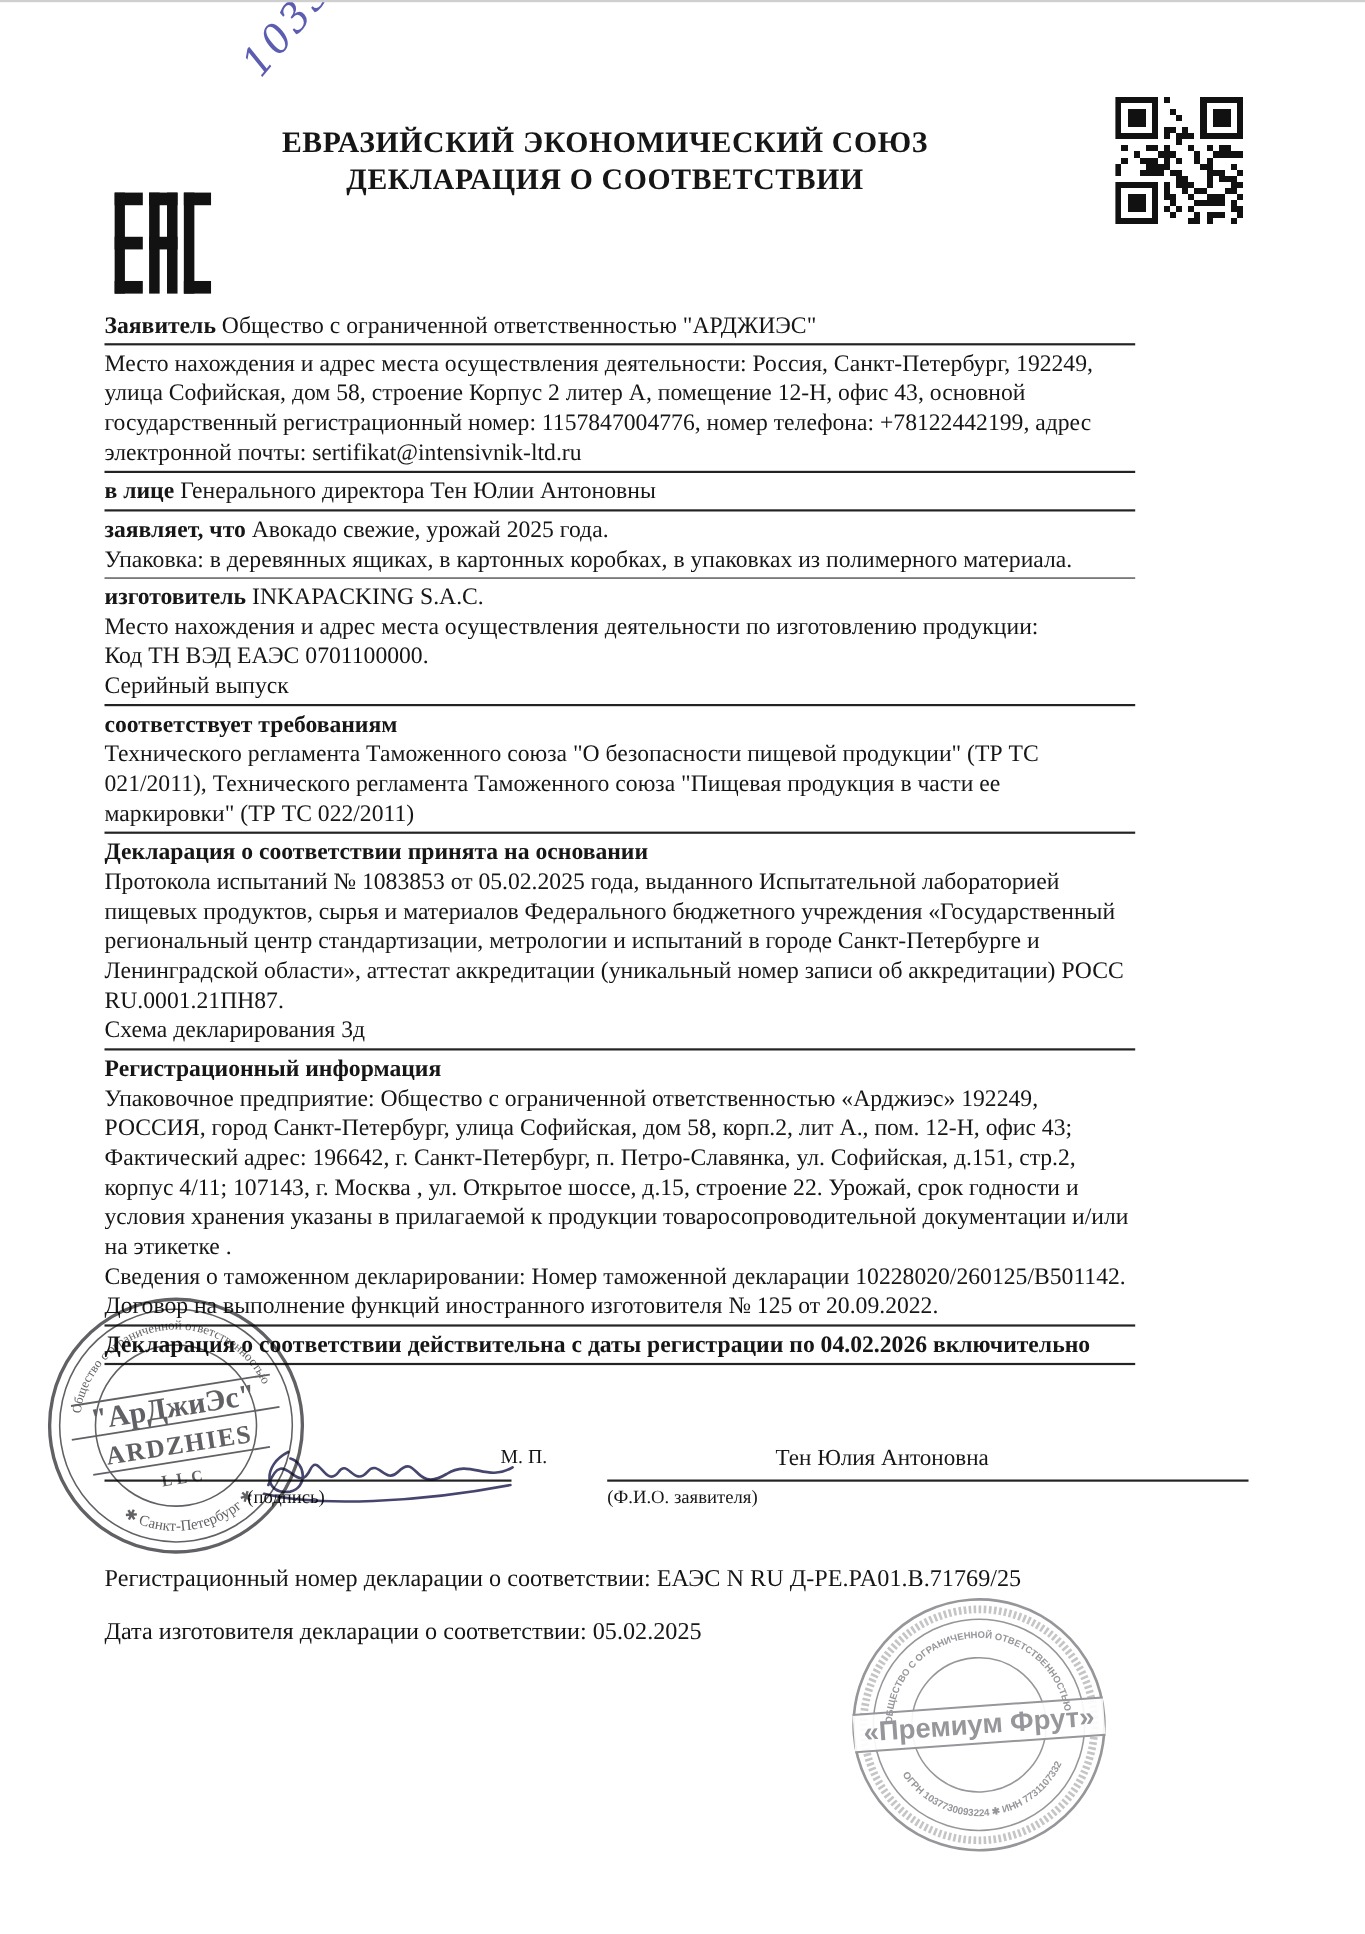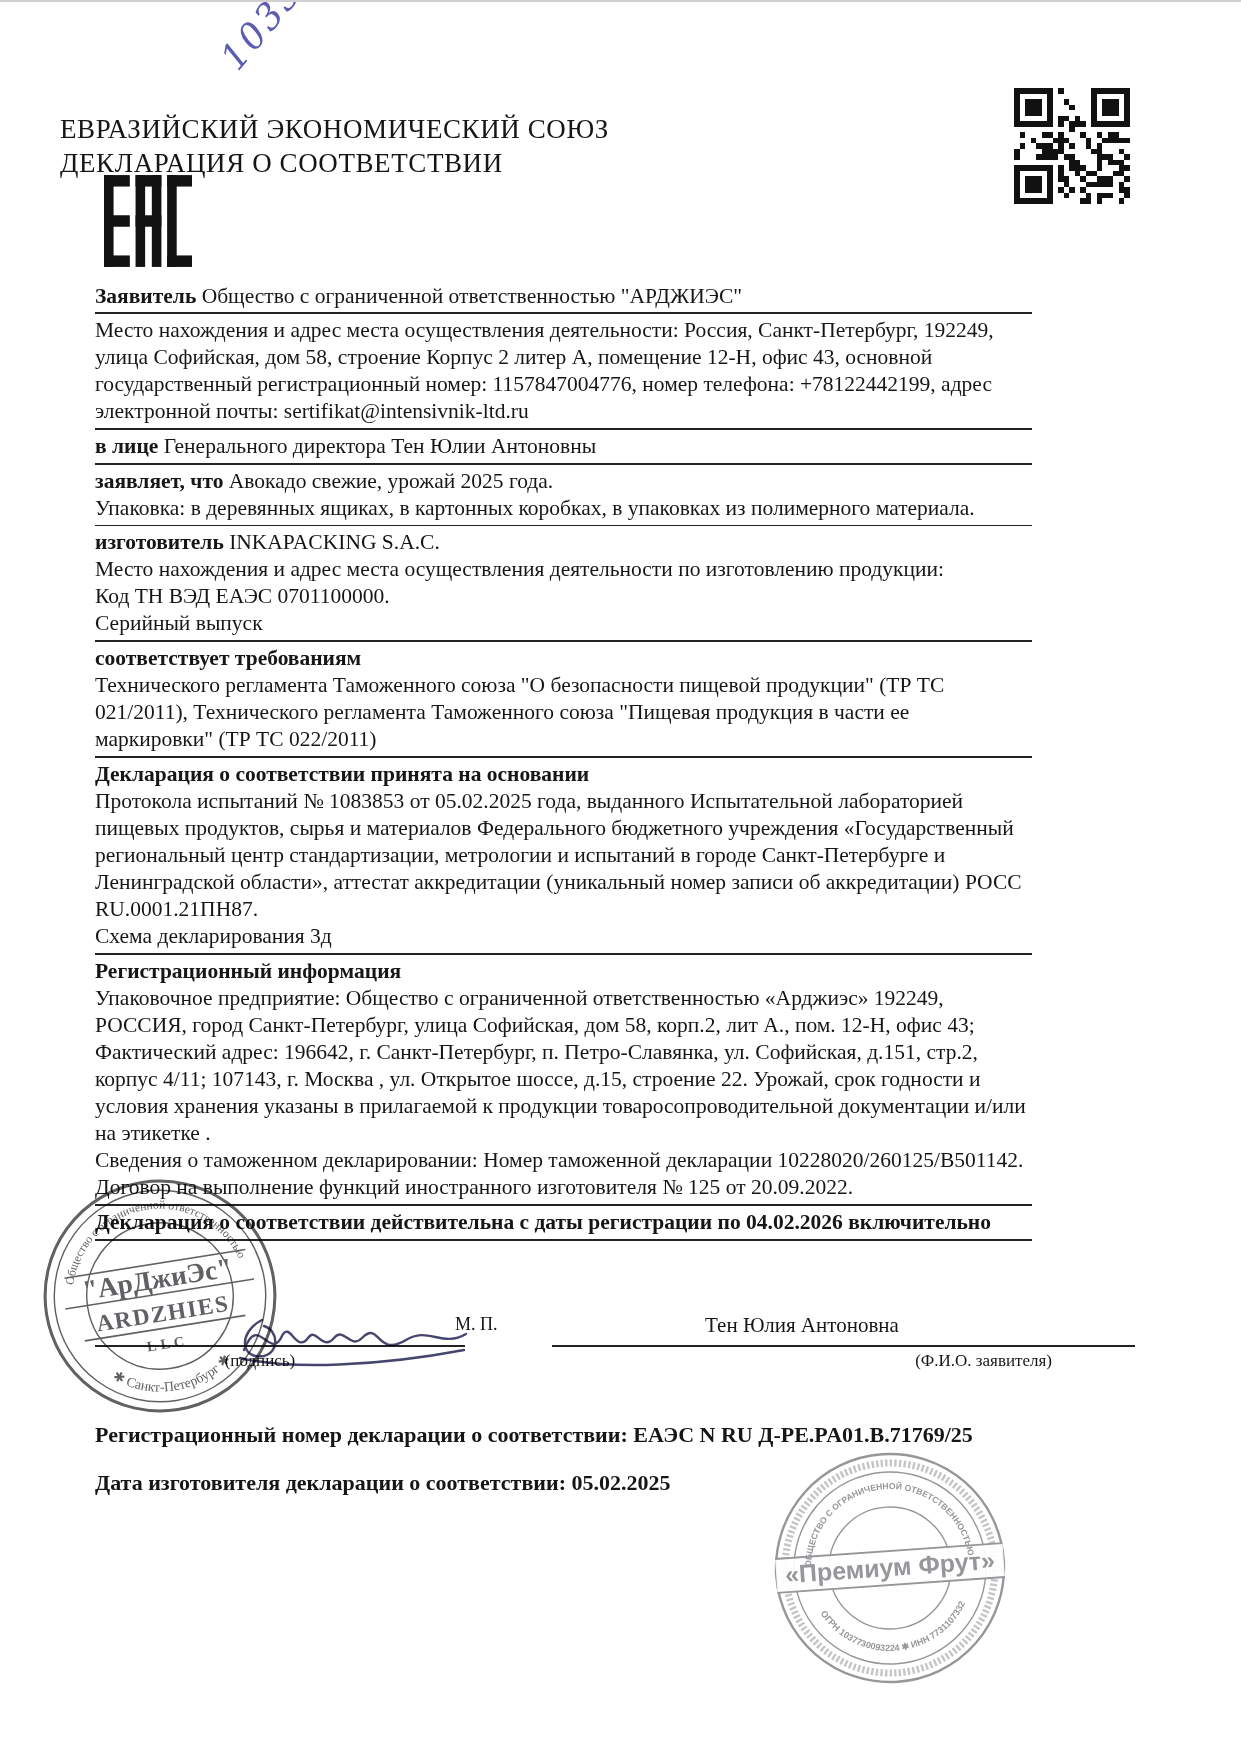--- a/index.html
+++ b/index.html
@@ -18,21 +18,21 @@
     position:absolute;left:228px;top:42px;
     font-family:"DejaVu Serif", serif;
     font-style:italic;
     font-size:36px;letter-spacing:3px;
     color:#5c5cb0;
     transform:rotate(-50deg);
     transform-origin:left center;
   }
   .title-wrap{
     position:absolute;left:60px;top:110px;width:980px;
-    text-align:left;font-weight:normal;
+    text-align:center;font-weight:bold;
     font-size:27px;line-height:34px;letter-spacing:0.6px;
   }
   .qr{position:absolute;left:1014px;top:86px;width:116px;height:116px;}
   .eac{position:absolute;left:104px;top:172px;width:88px;height:94px;}
   
   .content{
     position:absolute;left:95px;top:281px;width:937px;
     font-size:21.5px;line-height:27px;
   }
   .content p{margin:0;}
@@ -40,23 +40,23 @@
   .rule{border-top:2px solid #232323;margin:3px 0 3px 0;height:0;}
   .rule.thin{border-top-width:1.5px;}
   .mt2{margin-top:2px;} .mt4{margin-top:4px;}
   
   .abs{position:absolute;}
   .sig-line-left{left:95px;top:1343px;width:370px;border-top:2px solid #232323;}
   .sig-caption{left:150px;top:1349px;width:220px;text-align:center;font-size:17px;}
   .mp{left:455px;top:1312px;font-size:18px;}
   .sig-line-right{left:552px;top:1343px;width:583px;border-top:2px solid #232323;}
   .fio-name{left:552px;top:1311px;width:500px;text-align:center;font-size:21px;}
-  .fio-caption{left:552px;top:1349px;width:500px;text-align:right;font-size:17px;}
-  
-  .reg-line{left:95px;font-size:22px;font-weight:bold;width:1100px;}
+  .fio-caption{left:552px;top:1349px;width:500px;text-align:left;font-size:17px;}
+  
+  .reg-line{left:95px;font-size:22px;font-weight:normal;width:1100px;}
   .reg-num{top:1420px;}
   .reg-date{top:1468px;}
   
   .stamp{position:absolute;mix-blend-mode:multiply;}
   .stamp-left{left:38px;top:1172px;width:244px;height:244px;transform:rotate(-9deg);opacity:.85;}
   .stamp-right{left:770px;top:1446px;width:240px;height:240px;transform:rotate(-4deg);opacity:.92;}
   .signature{position:absolute;left:228px;top:1290px;width:250px;height:86px;mix-blend-mode:multiply;}
   svg text{user-select:none;}
 </style>
 </head>

